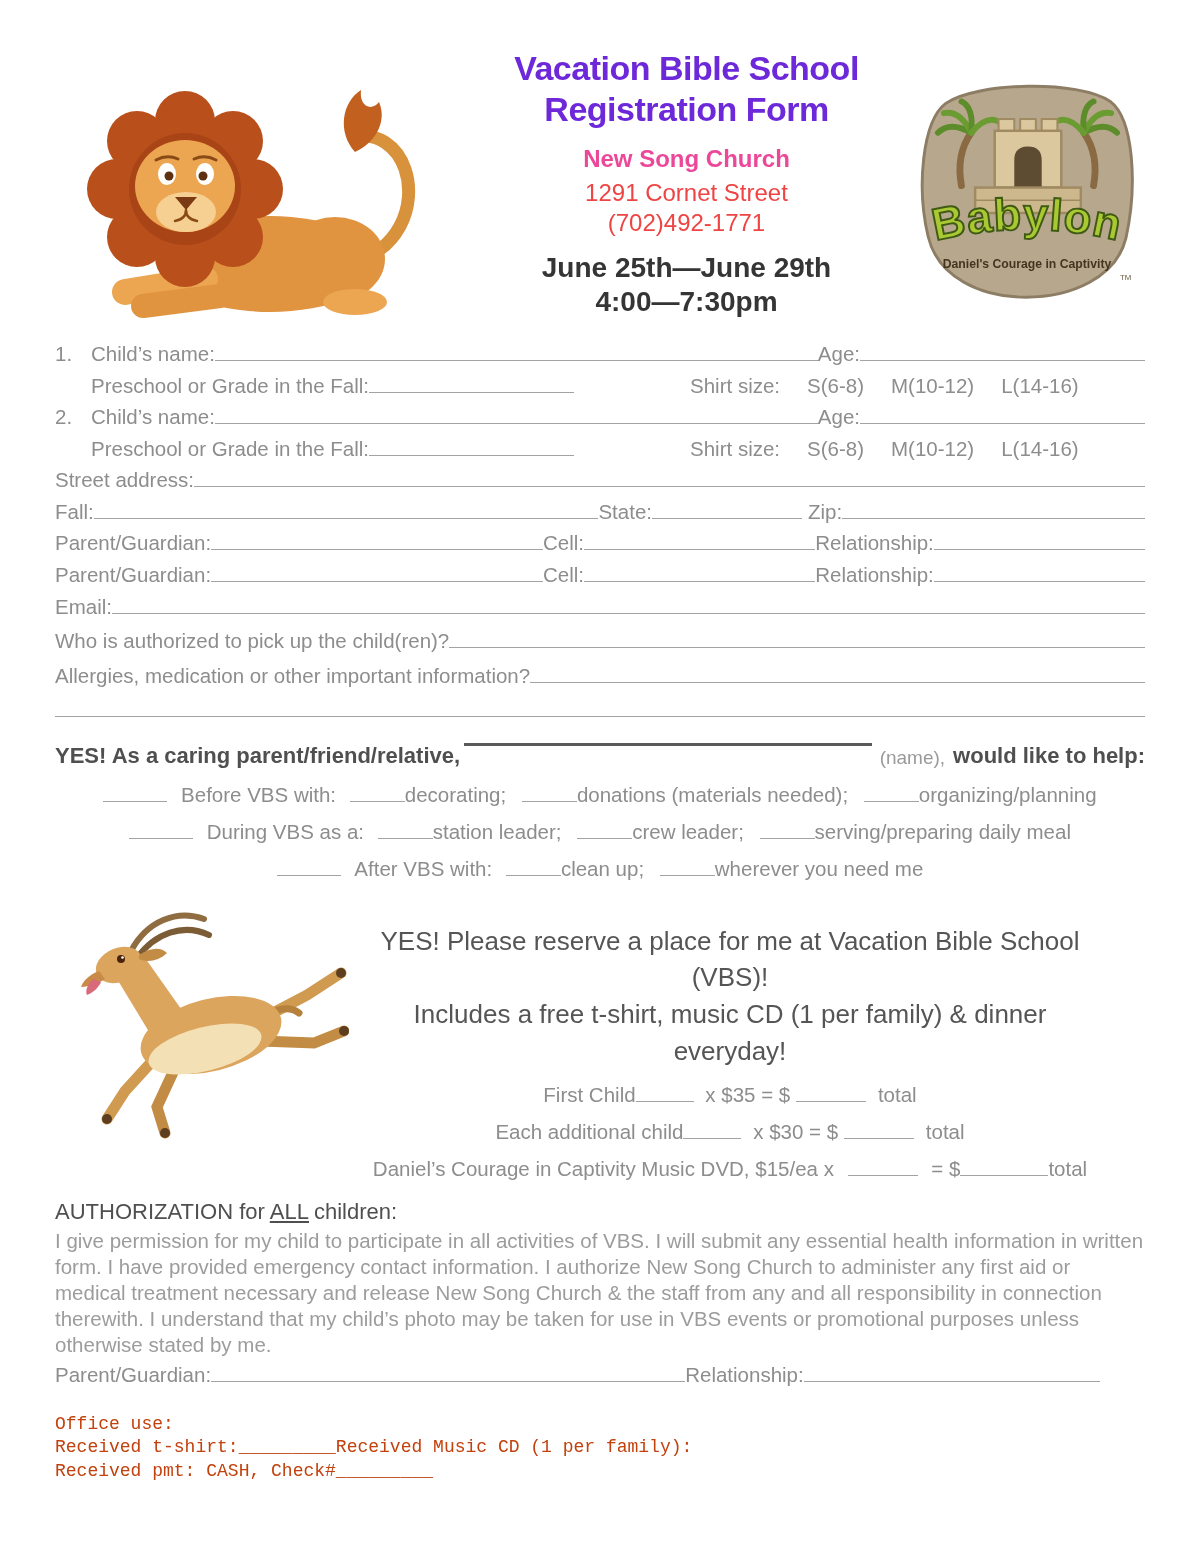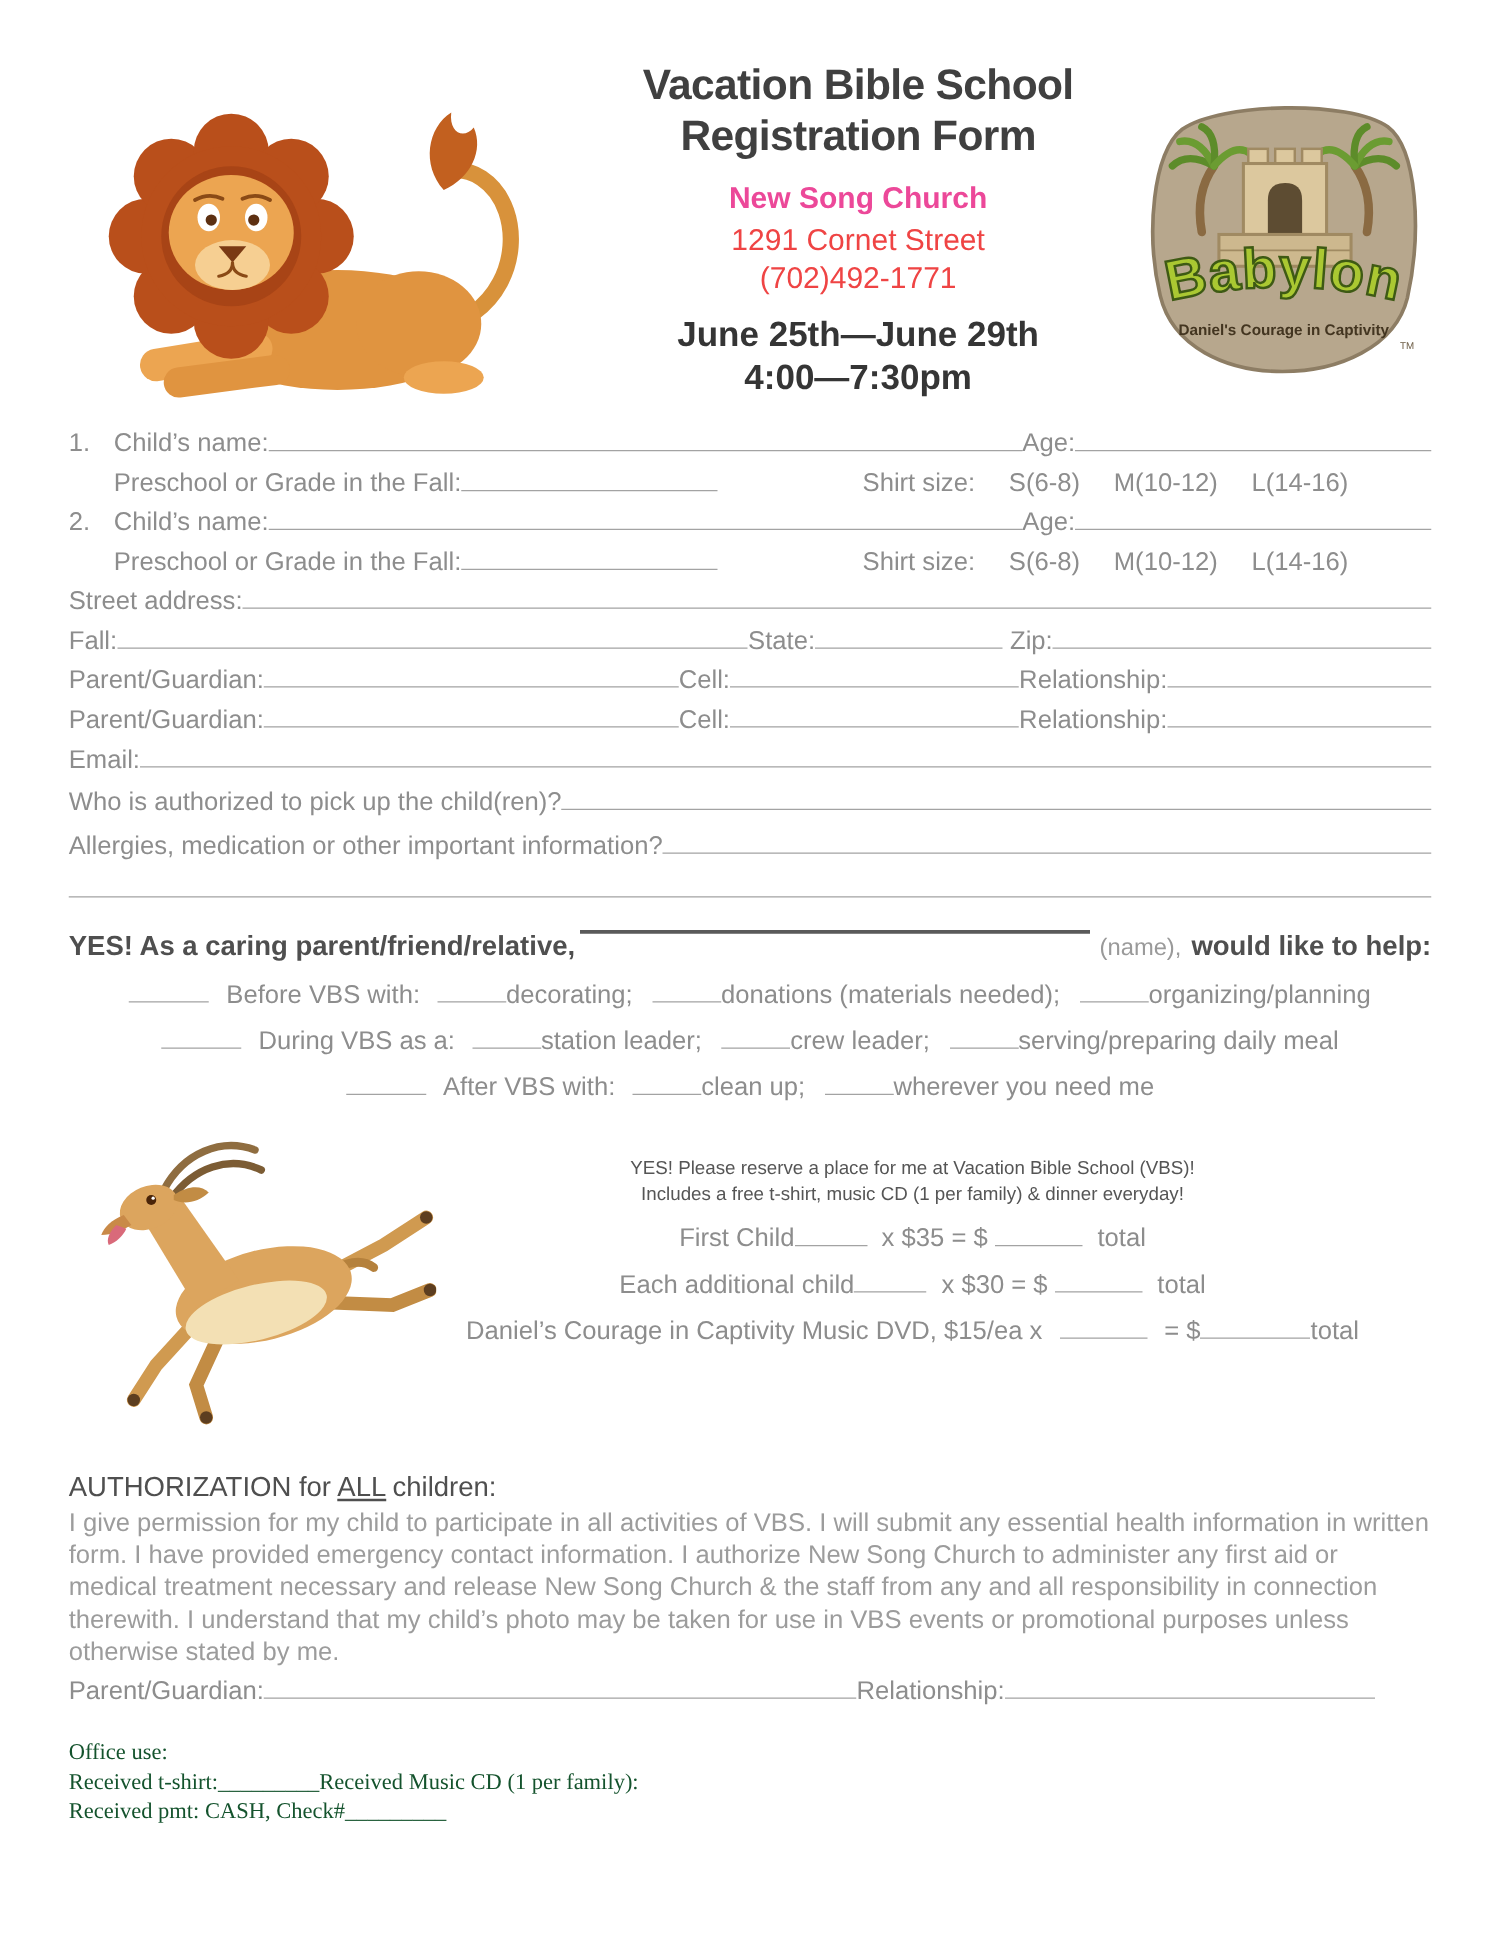--- a/index.html
+++ b/index.html
@@ -5,21 +5,21 @@
   *{margin:0;padding:0;box-sizing:border-box}
   html,body{background:#fff}
   body{width:1200px;height:1549px;font-family:"Liberation Sans","DejaVu Sans",sans-serif;position:relative;overflow:hidden}
   .page{position:absolute;inset:0;padding:0 55px}
 
   
   .header{display:flex;margin-top:30px}
   .lion-wrap{width:408px;flex:none;margin-top:44px}
   .title-block{flex:1;text-align:center;padding-top:18px}
   .logo-wrap{width:235px;flex:none;margin-top:46px}
-  .title{font-size:34px;font-weight:bold;color:#404040;letter-spacing:-.5px;line-height:1.2}
+  .title{font-size:34px;font-weight:bold;color:#6d28d9;letter-spacing:-.5px;line-height:1.2}
   .church{font-size:24px;font-weight:bold;color:#ec4899;margin-top:15px}
   .addr{font-size:24px;color:#ef4444;margin-top:5px;line-height:1.28}
   .dates{font-size:28px;font-weight:bold;color:#353535;margin-top:12px;line-height:1.2}
 
   
   .form-block{margin-top:14px}
   .frow{display:flex;align-items:baseline;margin-top:8px;font-size:20.5px;line-height:1.15;color:#8d8d8d}
   .lbl{white-space:nowrap}
   .num{width:36px;flex:none}
   .blank{border-bottom:1.5px solid #a3a3a3;height:2px;align-self:baseline}
@@ -35,33 +35,33 @@
   .vintro{display:flex;align-items:flex-end;margin-top:26px;font-size:22px;line-height:1.2}
   .vdark{color:#4f4f4f;font-weight:bold;white-space:nowrap}
   .nameblank{flex:1;border-bottom:3px solid #5a5a5a;height:2px;align-self:baseline;margin-left:4px}
   .vname{color:#9a9a9a;font-size:19px;margin:0 8px 0 8px;white-space:nowrap}
   .vrow{text-align:center;margin-top:13px;font-size:20.5px;color:#8d8d8d;white-space:nowrap}
 
   
   .res-section{display:flex;margin-top:22px}
   .gazelle-wrap{width:310px;flex:none;padding-left:4px}
   .res-block{flex:1;text-align:center;padding-top:20px;padding-right:50px}
-  .res-head{font-size:15px;color:#555;line-height:1.42}
+  .res-head{font-size:26px;color:#555;line-height:1.42}
   .res-line{font-size:20.5px;color:#8d8d8d;margin-top:13px}
   .optional{font-size:22px;font-weight:bold;font-style:italic;color:#4a4a4a;margin-top:30px}
 
   
   .auth{margin-top:18px}
   .auth-head{font-size:22px;color:#4f4f4f}
   .auth-head .u{text-decoration:underline;margin:0 5px}
   .auth-body{font-size:20.5px;color:#9c9c9c;line-height:1.26;margin-top:3px}
   .auth-row{padding-right:45px}
 
   
-  .office{margin-top:26px;font-family:Liberation Serif, serif;color:#14532d;font-size:18px;line-height:1.3}
+  .office{margin-top:26px;font-family:Liberation Mono, monospace;color:#c2410c;font-size:18px;line-height:1.3}
 </style>
 </head>
 <body>
 
 <div class="page">
 
   <div class="header">
     <div class="lion-wrap">
       <svg viewBox="0 0 400 250" width="400" height="250">
         <path d="M290,190 C345,180 362,130 350,95 C342,72 322,58 300,63" stroke="#d8923b" stroke-width="13" fill="none" stroke-linecap="round"></path>

